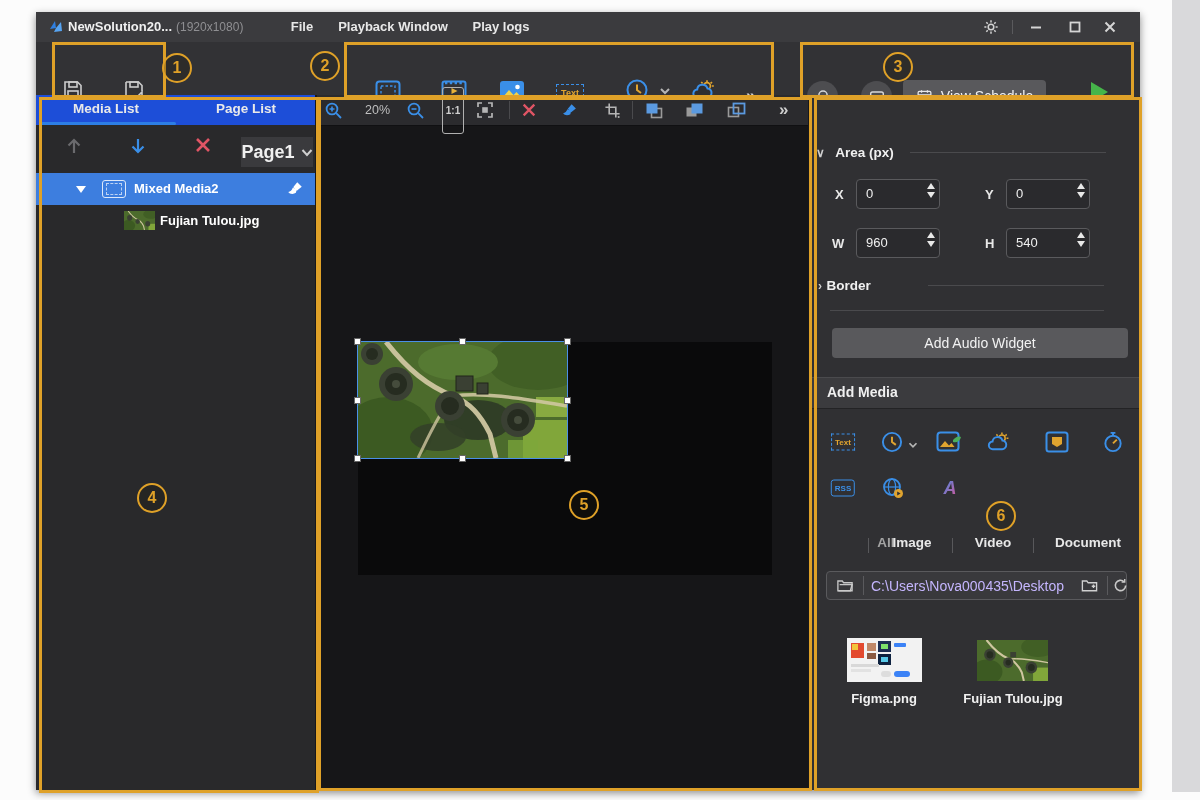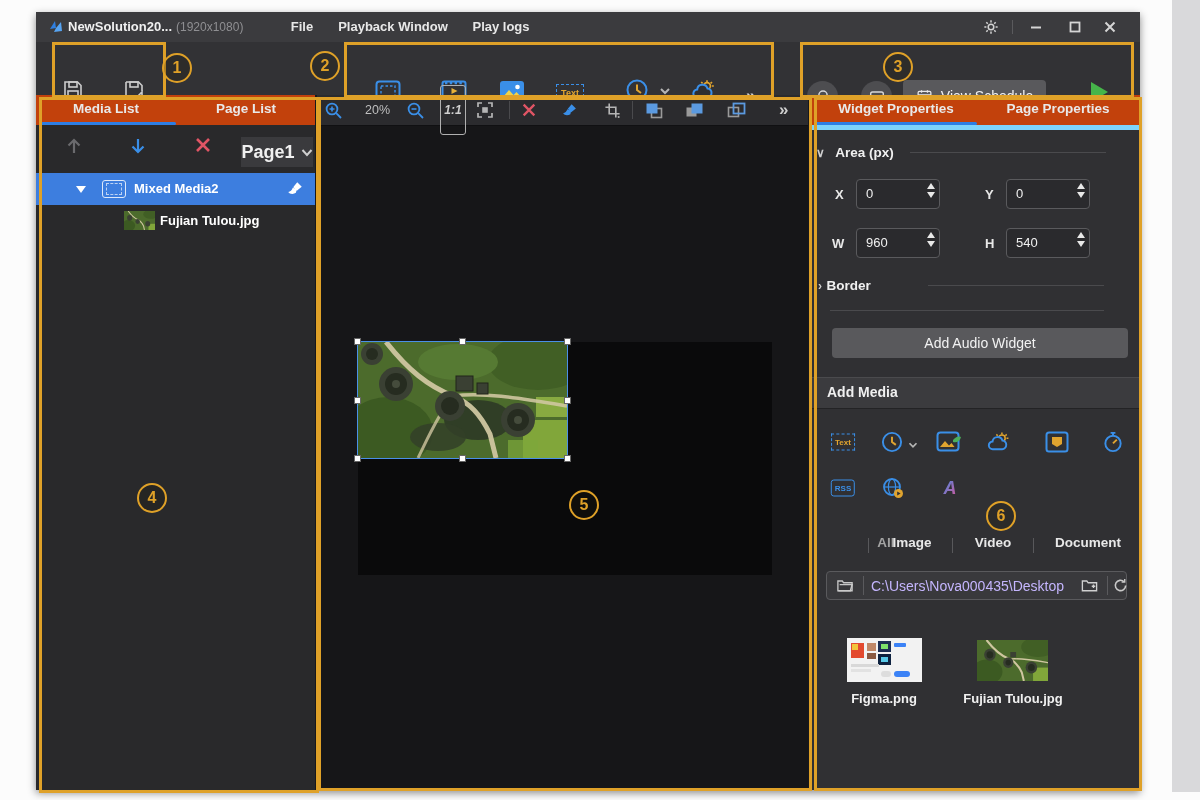--- a/index.html
+++ b/index.html
@@ -16,21 +16,21 @@
   .toolbar{position:absolute;left:0;top:30px;width:1104px;height:53px;background:#323235;border-bottom:1px solid #1e1e20;}
   .tool-btn{position:absolute;top:36px;transform:translateX(-50%);width:84px;text-align:center;cursor:pointer;}
   .tool-btn .ic{height:24px;display:flex;align-items:flex-end;justify-content:center;}
   .tool-btn .lbl{display:block;margin-top:3px;font-size:11px;color:#c4c4c6;white-space:nowrap;}
   .circle-btn{position:absolute;top:39px;width:31px;height:31px;border-radius:50%;background:#4d4d50;display:flex;align-items:center;justify-content:center;}
   .chev2{font-size:17px;color:#cfcfcf;font-weight:700;letter-spacing:-2px;}
   
   .panel-left{position:absolute;left:0;top:83px;width:279px;height:695px;background:#29292b;border-right:2px solid #18181a;}
   .panel-center{position:absolute;left:281px;top:83px;width:491px;height:695px;background:#161618;border-right:2px solid #18181a;}
   .panel-right{position:absolute;left:774px;top:83px;width:330px;height:695px;background:#303033;}
-  .tabrow{position:absolute;left:0;top:0;width:100%;height:30px;background:#c2410c;border-bottom:5px solid #7dd3fc;}
+  .tabrow{position:absolute;left:0;top:0;width:100%;height:30px;background:#1d4ed8;border-bottom:1px solid #7dd3fc;}
   .tab{position:absolute;top:6px;transform:translateX(-50%);font-size:13.5px;font-weight:700;color:#e9e9e9;cursor:pointer;white-space:nowrap;}
   .tab-underline{position:absolute;height:3px;background:#2d7ee5;border-radius:2px;}
   
   .tree-row{position:absolute;left:0;width:279px;height:32px;}
   .tree-label{position:absolute;top:8px;font-size:13px;font-weight:700;color:#fff;white-space:nowrap;}
   .caret-down{width:0;height:0;border-left:5px solid transparent;border-right:5px solid transparent;border-top:7px solid #fff;}
   .caret-right{width:0;height:0;border-top:5px solid transparent;border-bottom:5px solid transparent;border-left:7px solid #fff;}
   .mm-ic{width:22px;height:16px;border:1.6px solid;border-radius:3px;position:relative;}
   .mm-ic:after{content:"";position:absolute;left:3px;top:2px;right:3px;bottom:2px;border:1px dashed;border-color:inherit;opacity:.8;}
   .page-select{position:absolute;left:205px;top:12px;width:72px;height:30px;background:#3a3a3d;display:flex;align-items:center;justify-content:center;gap:6px;cursor:pointer;}
@@ -303,21 +303,21 @@
       </div>
       <span class="abs" style="left:48px;top:8px;font-size:12.5px;color:#bfbfbf;">20%</span>
       <div class="cv-ic" style="left:98px;">
         <svg width="19" height="19" viewBox="0 0 19 19" fill="none" stroke="#3a8fe8" stroke-width="1.8">
             <circle cx="8" cy="8" r="5.4"></circle>
             <path d="M12.2 12.2L17 17"></path>
             <path d="M5.5 8h5" stroke-width="1.6"></path>
           </svg>
       </div>
       <div class="cv-ic" style="left:136px;">
-        <div style="border:1.4px solid #b0b0b0;border-radius:3px;font-size:12px;color:#cfcfcf;padding:17px 3px;font-weight:700;font-style:italic;">1:1</div>
+        <div style="border:1.4px solid #b0b0b0;border-radius:3px;font-size:10px;color:#cfcfcf;padding:17px 3px;font-weight:700;">1:1</div>
       </div>
       <div class="cv-ic" style="left:168px;">
         <svg width="18" height="18" viewBox="0 0 18 18" fill="none" stroke="#b5b5b5" stroke-width="1.7">
             <path d="M2 6V2h4 M12 2h4v4 M16 12v4h-4 M6 16H2v-4"></path>
             <rect x="6.2" y="6.2" width="5.6" height="5.6" fill="#b5b5b5" stroke="none"></rect>
           </svg>
       </div>
       <div class="cv-sep" style="left:192px;"></div>
       <div class="cv-ic" style="left:212px;">
         <svg width="16" height="16" viewBox="0 0 18 18" stroke="#e05565" stroke-width="2.6" fill="none">
@@ -392,25 +392,20 @@
         <div class="handle" style="left:-4px;top:55px;"></div>
         <div class="handle" style="right:-4px;top:55px;"></div>
         <div class="handle" style="left:-4px;bottom:-4px;"></div>
         <div class="handle" style="left:101px;bottom:-4px;"></div>
         <div class="handle" style="right:-4px;bottom:-4px;"></div>
       </div>
     </div>
   </div>
 
   <div class="panel-right">
-    <div class="tabrow">
-      <span class="tab" style="left:86px;">Widget Properties</span>
-      <span class="tab" style="left:248px;">Page Properties</span>
-      <div class="tab-underline" style="left:5px;top:27px;width:162px;"></div>
-    </div>
 
     <div class="abs" style="left:6px;top:48px;">
       <span class="sec-chev">∨</span>
       <span class="sec-title" style="margin-left:6px;">Area (px)</span>
     </div>
     <div class="sec-line" style="left:100px;top:57px;width:196px;"></div>
 
     <span class="fld-label" style="left:25px;top:92px;">X</span>
     <div class="spinbox" style="left:46px;top:84px;">
       <span class="spin-val">0</span>

